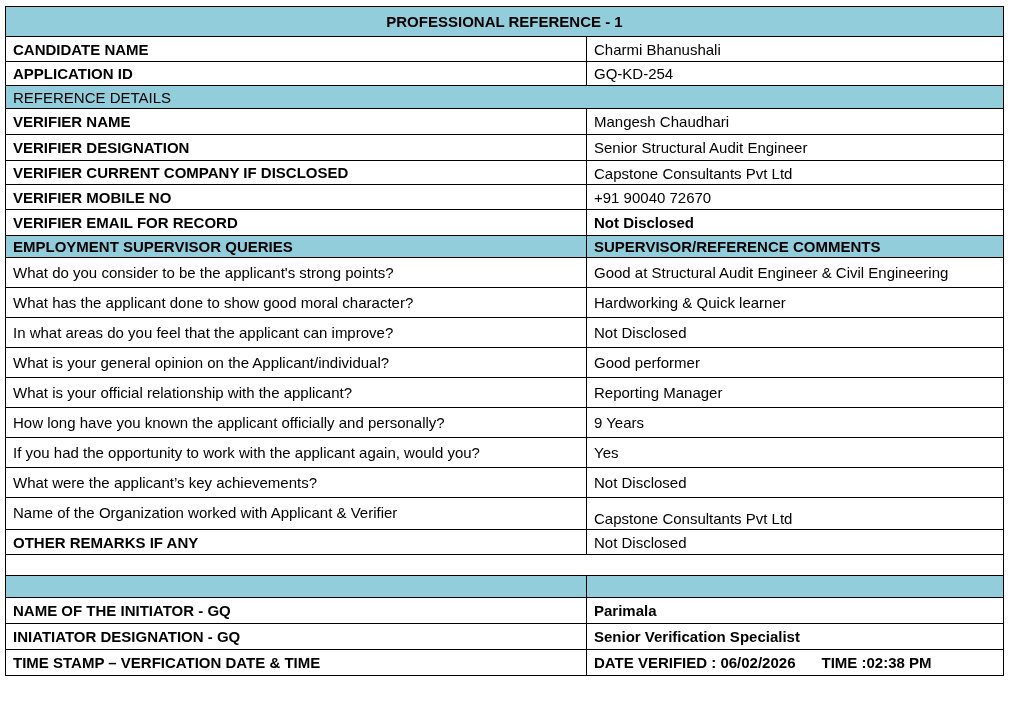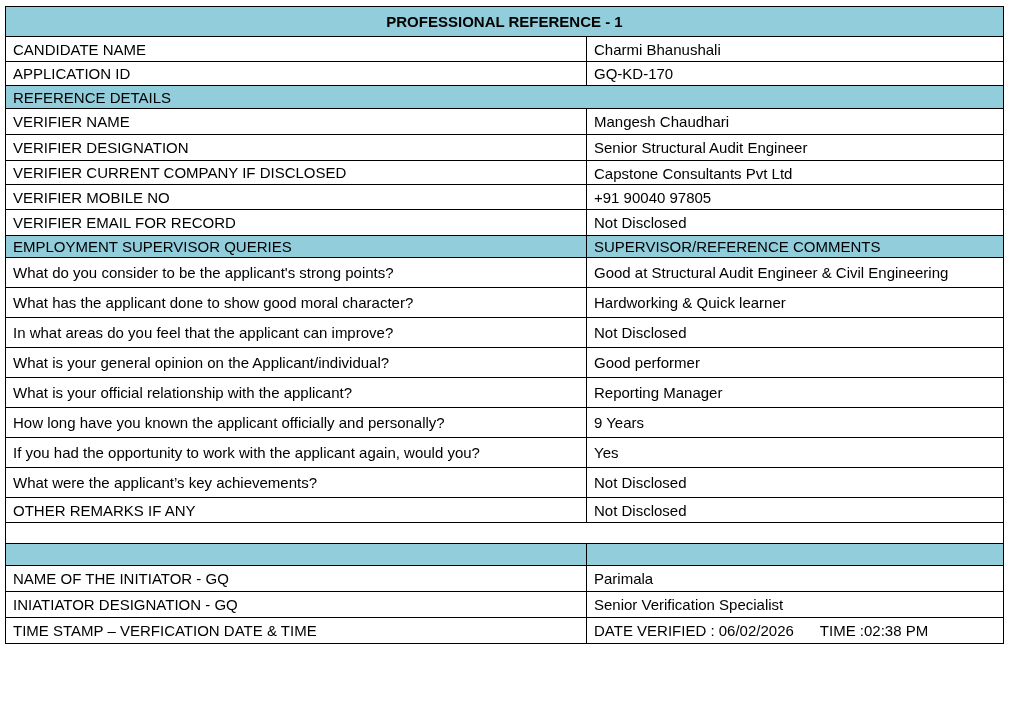--- a/index.html
+++ b/index.html
@@ -3,21 +3,21 @@
 <meta charset="utf-8">
 <style>
   html, body { margin: 0; padding: 0; background: #ffffff; }
   body { width: 1015px; height: 707px; position: relative; overflow: hidden;
          font-family: "Liberation Sans", "DejaVu Sans", sans-serif; color: #000; font-size: 13px; }
   table.ref { position: absolute; left: 5px; top: 6px; width: 998px; border-collapse: collapse; table-layout: fixed; }
   table.ref td { border: 1.5px solid #000; padding: 0 0 0 7px; vertical-align: middle; font-size: 15px; white-space: nowrap; overflow: hidden; }
   col.c1 { width: 581px; }
   col.c2 { width: 417px; }
   .blue { background: #92cddc; }
-  .b { font-weight: normal; }
+  .b { font-weight: bold; }
   .title { text-align: center; font-weight: bold; padding-left: 0 !important; }
   .bottom { vertical-align: bottom !important; padding-bottom: 2px !important; margin-top: 24px; }
   .top { vertical-align: top !important; padding-top: 6px !important; }
   .gap { display: inline-block; width: 26px; }
 </style>
 </head>
 <body>
 
 <table class="ref">
   <colgroup>
@@ -27,40 +27,40 @@
   <tbody>
     <tr style="height:30px" class="blue">
       <td colspan="2" class="title">PROFESSIONAL REFERENCE - 1</td>
     </tr>
     <tr style="height:25px">
       <td class="b">CANDIDATE NAME</td>
       <td>Charmi Bhanushali</td>
     </tr>
     <tr style="height:24px">
       <td class="b">APPLICATION ID</td>
-      <td>GQ-KD-170</td>
+      <td>GQ-KD-254</td>
     </tr>
     <tr style="height:23px" class="blue">
       <td colspan="2">REFERENCE DETAILS</td>
     </tr>
     <tr style="height:26px">
       <td class="b">VERIFIER NAME</td>
       <td>Mangesh Chaudhari</td>
     </tr>
     <tr style="height:26px">
       <td class="b">VERIFIER DESIGNATION</td>
       <td>Senior Structural Audit Engineer</td>
     </tr>
     <tr style="height:24px">
       <td class="b">VERIFIER CURRENT COMPANY IF DISCLOSED</td>
       <td class="bottom">Capstone Consultants Pvt Ltd</td>
     </tr>
     <tr style="height:25px">
       <td class="b">VERIFIER MOBILE NO</td>
-      <td>+91 90040 97805</td>
+      <td>+91 90040 72670</td>
     </tr>
     <tr style="height:26px">
       <td class="b">VERIFIER EMAIL FOR RECORD</td>
       <td class="b">Not Disclosed</td>
     </tr>
     <tr style="height:22px" class="blue">
       <td class="b">EMPLOYMENT SUPERVISOR QUERIES</td>
       <td class="b">SUPERVISOR/REFERENCE COMMENTS</td>
     </tr>
     <tr style="height:30px">
@@ -88,20 +88,24 @@
       <td>9 Years</td>
     </tr>
     <tr style="height:30px">
       <td>If you had the opportunity to work with the applicant again, would you?</td>
       <td>Yes</td>
     </tr>
     <tr style="height:30px">
       <td>What were the applicant’s key achievements?</td>
       <td>Not Disclosed</td>
     </tr>
+    <tr style="height:32px">
+      <td class="top">Name of the Organization worked with Applicant &amp; Verifier</td>
+      <td class="bottom">Capstone Consultants Pvt Ltd</td>
+    </tr>
     <tr style="height:25px">
       <td class="b">OTHER REMARKS IF ANY</td>
       <td>Not Disclosed</td>
     </tr>
     <tr style="height:21px">
       <td colspan="2"></td>
     </tr>
     <tr style="height:22px" class="blue">
       <td></td>
       <td></td>

